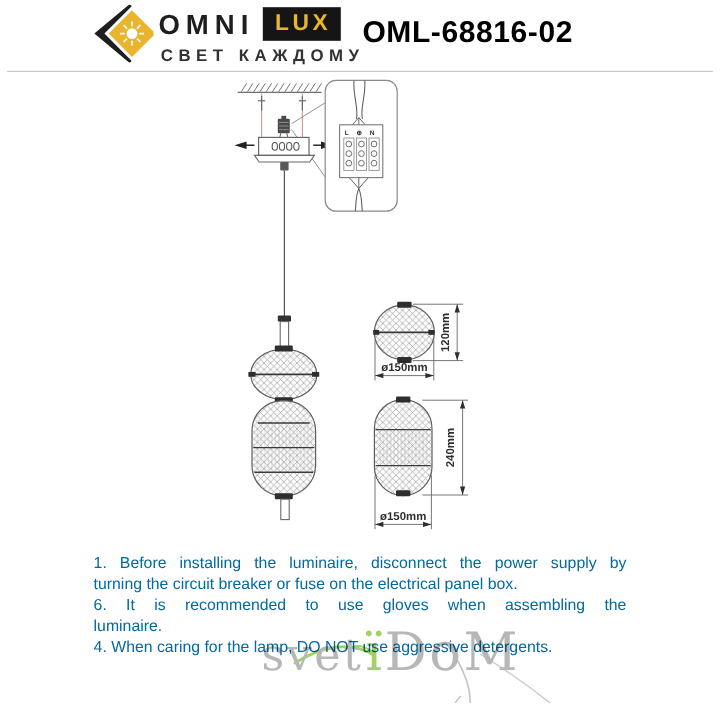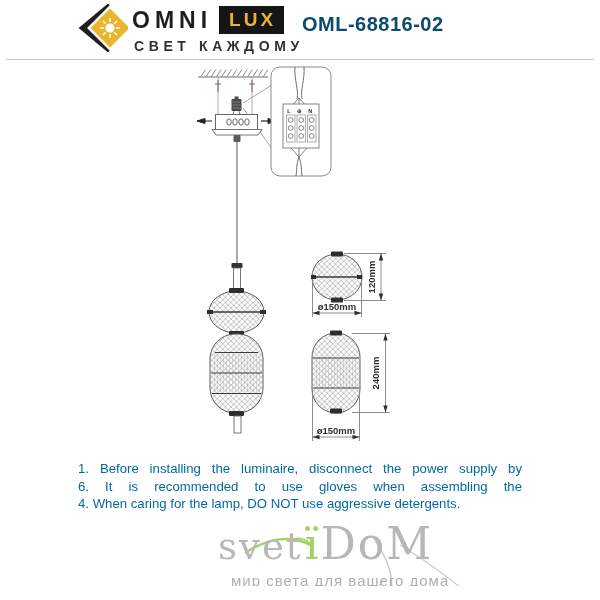--- a/index.html
+++ b/index.html
@@ -7,22 +7,22 @@
          font-family:"Liberation Sans",sans-serif;border-radius:15px;}
 
   
   .logo-icon{position:absolute;left:76px;top:4px;width:52px;height:48px;}
   .brand-row{position:absolute;left:132px;top:7px;display:flex;align-items:center;height:26px;}
   .brand-omni{font-size:23px;font-weight:800;letter-spacing:5px;color:#1e1e1e;}
   .brand-lux{margin-left:7px;background:#151515;color:#e9b42e;font-size:19px;font-weight:800;
              letter-spacing:3px;padding:3px 8px 3px 10px;}
   .brand-tagline{position:absolute;left:134px;top:38px;font-size:14px;font-weight:600;
                  letter-spacing:4.6px;color:#323232;}
-  .model{position:absolute;left:302px;top:13px;font-size:20px;font-weight:700;
-         letter-spacing:.5px;color:#0c4a6e;}
+  .model{position:absolute;left:302px;top:13px;font-size:25px;font-weight:700;
+         letter-spacing:.5px;color:#000000;}
   .divider{position:absolute;left:6px;top:59px;width:588px;height:1px;background:#c9c9c9;}
 
   
   .diagram{position:absolute;left:0;top:0;width:600px;height:600px;}
   .diagram text{font-family:"Liberation Sans",sans-serif;fill:#2f2f2f;font-weight:600;}
 
   
   .instructions{position:absolute;left:78px;top:460px;width:444px;z-index:2;}
   .instructions p{margin:0;font-size:13.2px;line-height:17.6px;color:#0369a1;text-align:left;}
   .instructions p.jl{text-align:justify;text-align-last:justify;}
@@ -215,33 +215,34 @@
         <polygon points="312.5,437 319.5,434.8 319.5,439.2"></polygon>
         <polygon points="359.5,437 352.5,434.8 352.5,439.2"></polygon>
       </g>
       <text x="378.5" y="373" font-size="9.5" text-anchor="middle" transform="rotate(-90 378.5 373)">240mm</text>
       <text x="336" y="433.5" font-size="9.5" text-anchor="middle">ø150mm</text>
     </g>
   </svg>
 
   <div class="instructions">
     <p class="jl">1. Before installing the luminaire, disconnect the power supply by</p>
+    <p>turning the circuit breaker or fuse on the electrical panel box.</p>
     <p class="jl">6. It is recommended to use gloves when assembling the</p>
+    <p>luminaire.</p>
     <p>4. When caring for the lamp, DO NOT use aggressive detergents.</p>
   </div>
 
   <div class="watermark">
     <svg class="wm-flourish" viewBox="0 0 600 600">
       <path d="M245,553 C268,538 292,534 312,546" fill="none" stroke="#8dc63f" stroke-width="2.4"></path>
       <path d="M312,546 C308,540 300,537 294,539" fill="none" stroke="#8dc63f" stroke-width="1.6"></path>
       <path d="M372,536 C386,556 396,576 390,598" fill="none" stroke="#b3b3b3" stroke-width="1.3"></path>
       <path d="M384,580 C372,592 380,600 388,594" fill="none" stroke="#b3b3b3" stroke-width="1.1"></path>
       <path d="M400,545 C428,562 452,580 476,600" fill="none" stroke="#bbbbbb" stroke-width="1.1"></path>
     </svg>
     <div class="wm-word">
       <span class="wm-pre">svet</span>
       <span class="wm-green">ï</span>
       <span class="wm-suf">DoM</span>
     </div>
-    <div class="wm-tagline">мир света для вашего дома</div>
   </div>
 
 </div>
 
 </body></html>

